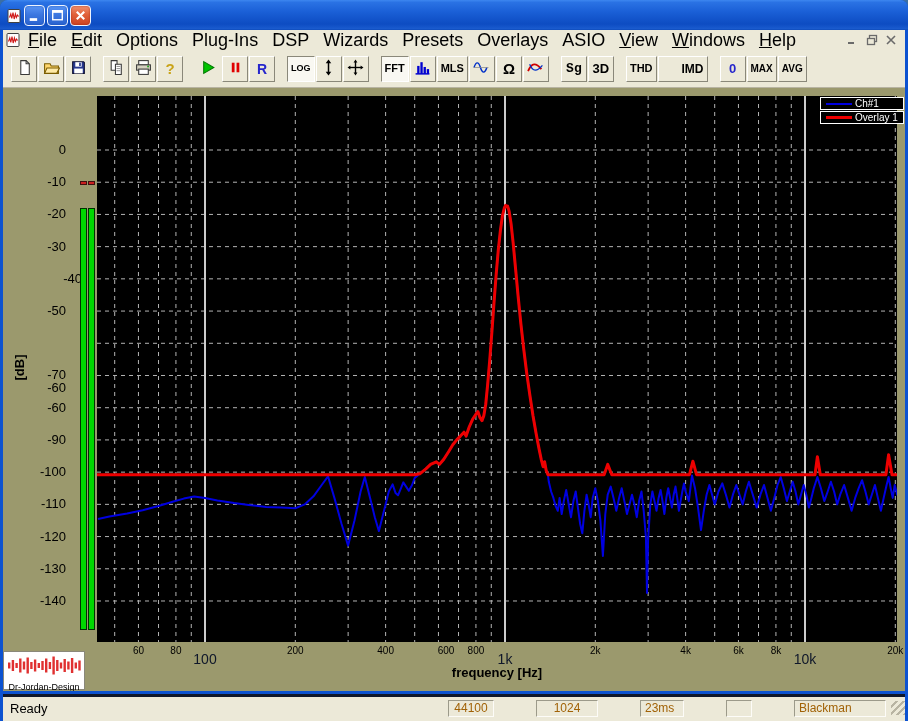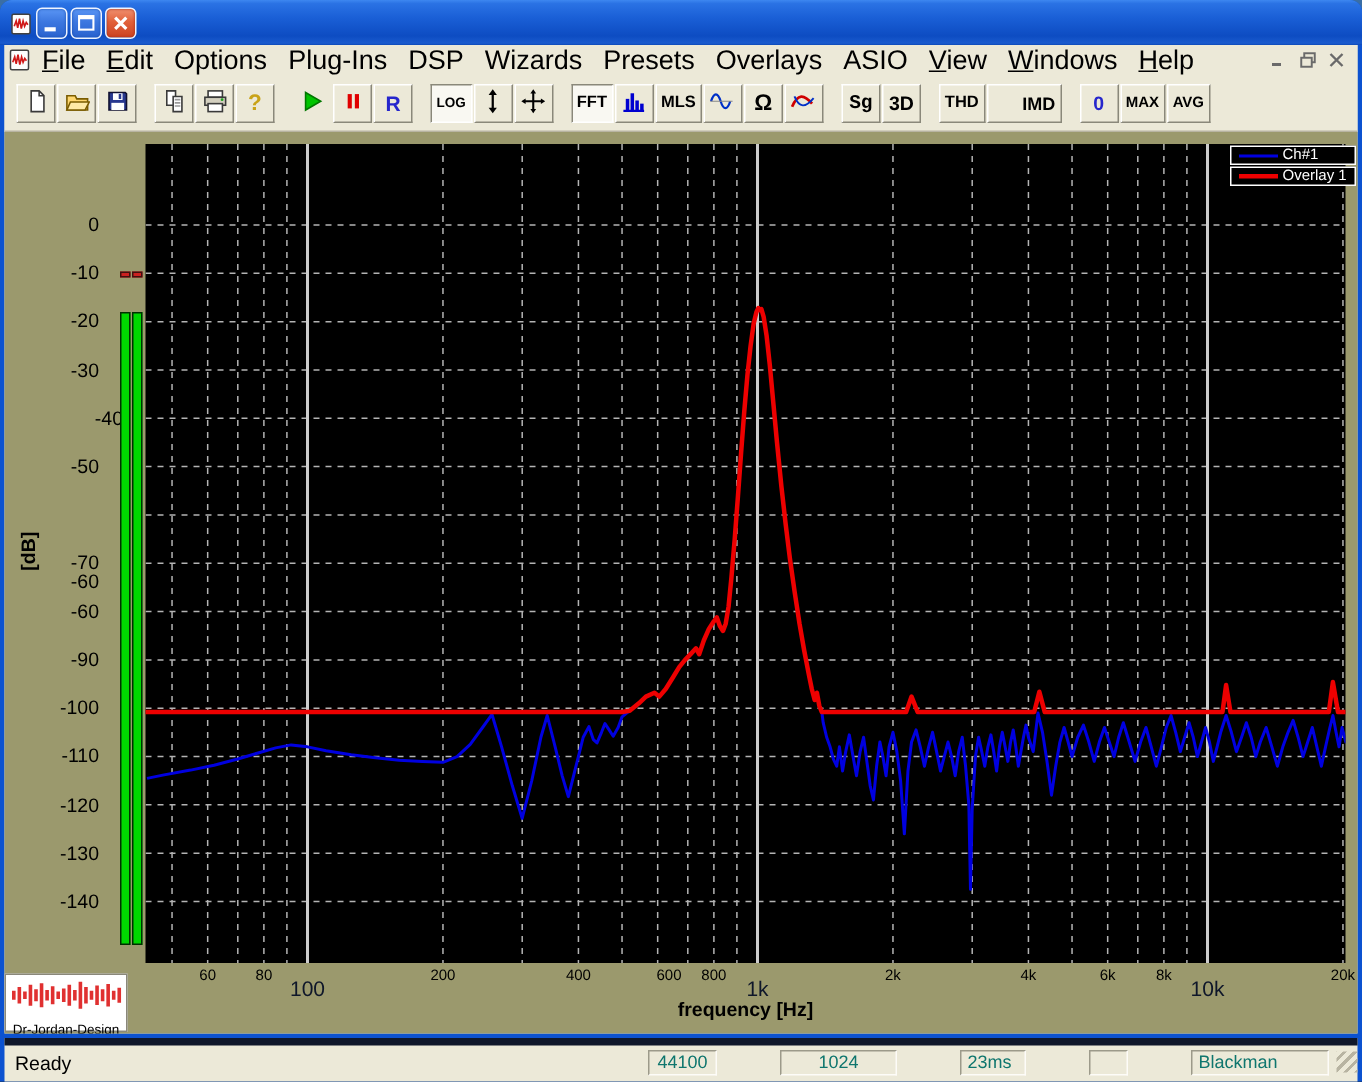--- a/index.html
+++ b/index.html
@@ -52,24 +52,24 @@
   .legend-line{display:inline-block;width:26px;margin:0 3px 0 5px;flex:0 0 auto;}
   .legend-text{color:#fff;font-size:10px;line-height:11px;white-space:nowrap;}
   .meters{position:absolute;left:77px;top:0;width:18px;height:100%;}
   .mbar{position:absolute;width:7px;box-sizing:border-box;border:1px solid #003000;background:#00d800;}
   .mpeak{position:absolute;width:7px;height:4px;background:#cc2020;border:1px solid #401010;box-sizing:border-box;}
   .logo{position:absolute;left:0;bottom:1px;width:82px;height:39px;background:#fff;
     border:1px solid #8a887a;box-sizing:border-box;text-align:center;}
   .logo-text{font-size:9px;color:#000;line-height:9px;white-space:nowrap;}
   
   .statusbar{height:22px;flex:0 0 auto;display:flex;align-items:center;background:#ece9d8;
-    border-top:5px solid #0f172a;margin:0 3px;padding-bottom:2px;}
+    border-top:3px solid #0f172a;margin:0 3px;padding-bottom:2px;}
   .ready{flex:1;font-size:13px;color:#000;padding-left:7px;}
   .spanel{height:17px;box-sizing:border-box;border:1px solid;border-color:#9c9a8a #fdfcf8 #fdfcf8 #9c9a8a;
-    font-size:12px;color:#0f766e;display:flex;align-items:center;margin-right:3px;padding:0 4px;margin-left:39px;}
+    font-size:12px;color:#a16207;display:flex;align-items:center;margin-right:3px;padding:0 4px;margin-left:39px;}
   .grip{width:14px;height:14px;margin-left:2px;
     background:repeating-linear-gradient(135deg,transparent 0 3px,#b8b4a2 3px 5px);}
 </style>
 </head>
 <body>
 
 <div id="window">
 
   <div class="titlebar">
     <span class="app-icon16" id="title-app-icon"><svg width="16" height="16" viewBox="0 0 16 16">
@@ -390,20 +390,20 @@
           </svg>
         <div class="logo-text">Dr-Jordan-Design</div>
       </div>
     </div>
   </div>
 
   <div class="statusbar">
     <div class="ready">Ready</div>
     <div id="status-panels" style="display:flex;align-items:center;">
         <div class="spanel" style="width: 46px; justify-content: center;">44100</div>
-        <div class="spanel" style="width: 78px; justify-content: center;">1024</div>
+        <div class="spanel" style="width: 62px; justify-content: center;">1024</div>
         <div class="spanel" style="width: 44px; justify-content: flex-start;">23ms</div>
         <div class="spanel" style="width: 26px; justify-content: flex-start;"></div>
         <div class="spanel" style="width: 92px; justify-content: flex-start;">Blackman</div>
       </div>
     <div class="grip"></div>
   </div>
 </div>
 
 </body></html>

